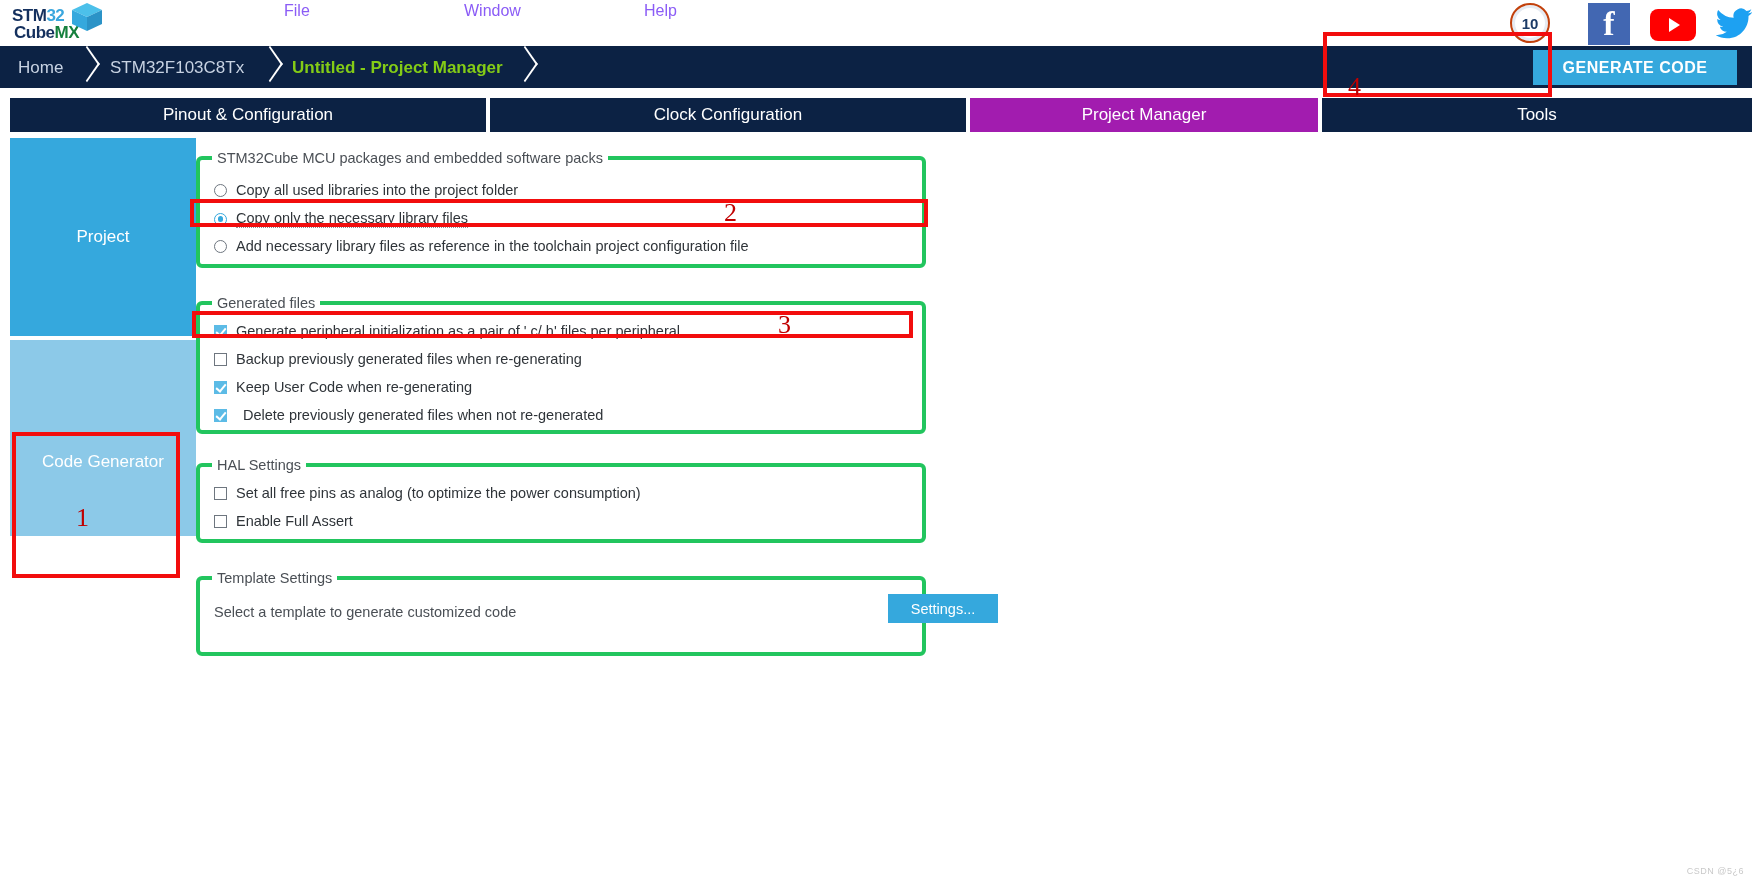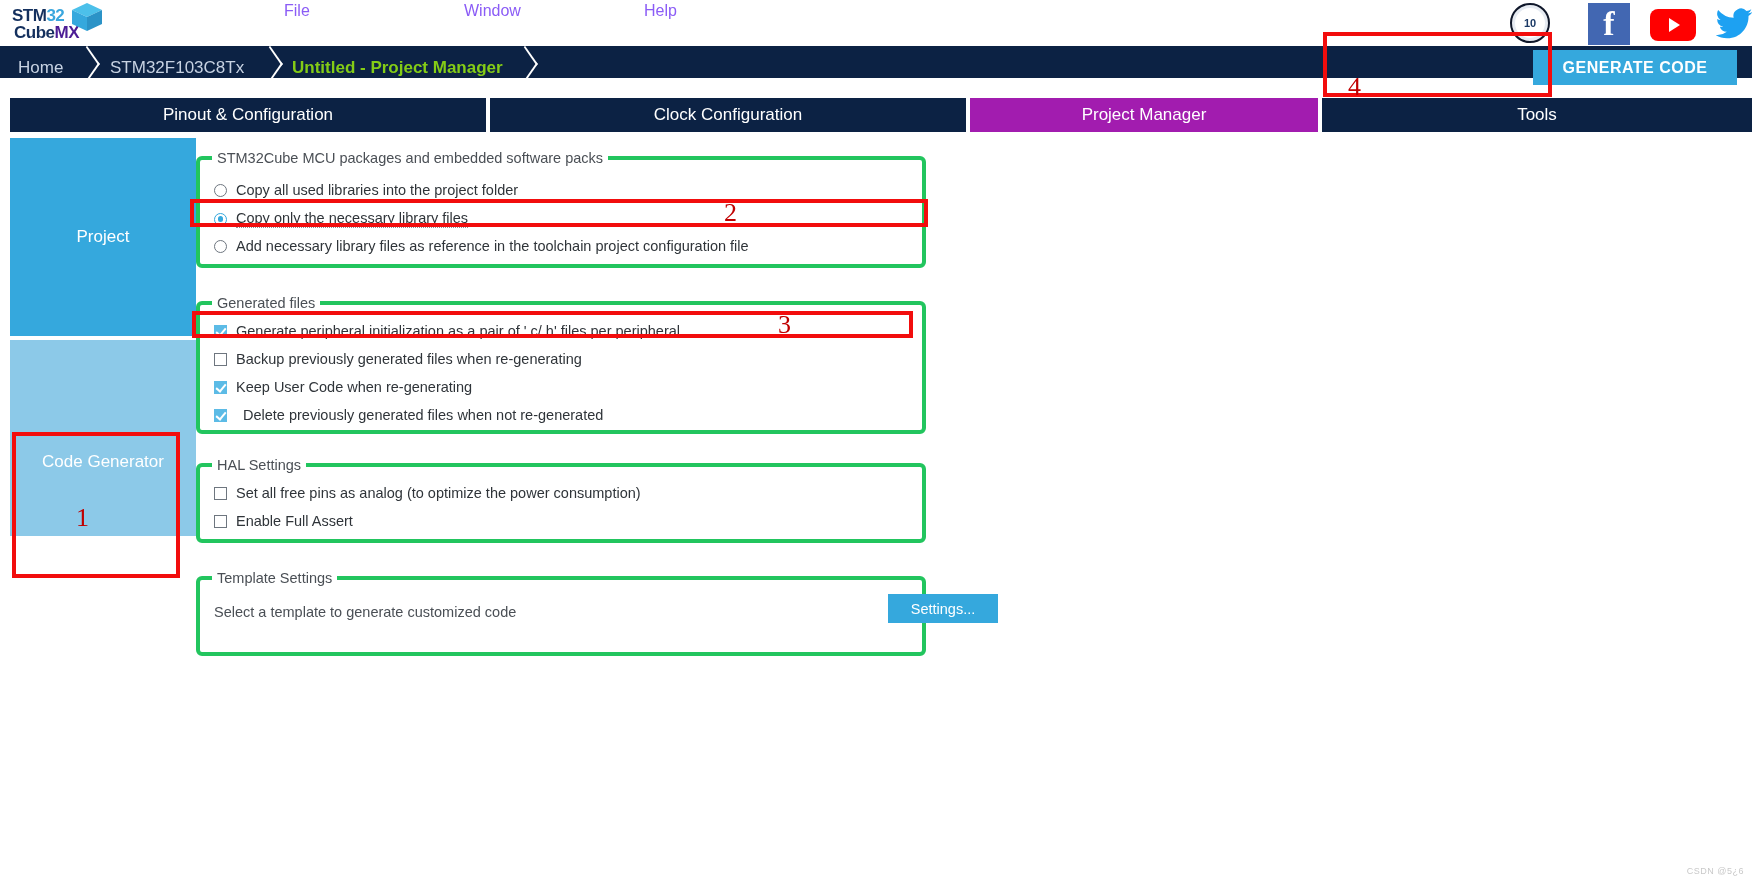--- a/index.html
+++ b/index.html
@@ -23,41 +23,41 @@
     position: absolute; left: 0; top: 4px;
     font-size: 17px; font-weight: bold; letter-spacing: -0.5px;
     color: #14305e;
   }
   .logo-txt1 .lt-num { color: #3aa7de; font-weight: bold; }
   .logo-txt2 {
     position: absolute; left: 2px; top: 21px;
     font-size: 17px; font-weight: bold; letter-spacing: -0.5px;
     color: #14305e;
   }
-  .logo-txt2 .lt-mx { color: #4c1d95; }
+  .logo-txt2 .lt-mx { color: #15803d; }
   .logo-cube { position: absolute; left: 58px; top: 0px; }
 
   .menu-item {
     position: absolute; top: 0;
     font-size: 16px; color: #8b5cf6;
     padding: 2px 6px;
     cursor: default;
   }
   .menu-file   { left: 278px; }
   .menu-window { left: 458px; }
   .menu-help   { left: 638px; }
 
   .social { position: absolute; top: 2px; }
   .badge10 {
     left: 1510px; top: 3px; width: 40px; height: 40px;
     border-radius: 50%;
     background: #ffffff;
-    border: 2px solid #0f172a;
-    display: flex; align-items: center; justify-content: center;
-    font-size: 11px; font-weight: bold; color: #1b3a66;
+    border: 2px solid #c2410c;
+    display: flex; align-items: center; justify-content: center;
+    font-size: 15px; font-weight: bold; color: #1b3a66;
     box-shadow: inset 0 0 0 3px #e6ebf2;
   }
   .fb {
     left: 1588px; top: 3px; width: 42px; height: 42px;
     background: #4267b2; color: #fff;
     display: flex; align-items: center; justify-content: center;
     font-family: "Liberation Serif", serif;
     font-size: 34px; font-weight: bold; line-height: 0.9;
   }
   .yt {
@@ -69,21 +69,21 @@
     width: 0; height: 0;
     border-left: 11px solid #ffffff;
     border-top: 7px solid transparent;
     border-bottom: 7px solid transparent;
     margin-left: 3px;
   }
   .tw { left: 1712px; top: 4px; width: 44px; height: 40px; }
 
   
   .crumbbar {
-    position: absolute; left: 0; top: 46px; width: 1752px; height: 32px;
+    position: absolute; left: 0; top: 46px; width: 1752px; height: 42px;
     background: #0c2244;
   }
   .crumb {
     position: absolute; top: 0; height: 43px;
     display: flex; align-items: center;
     color: #c7d2e2; font-size: 17px;
     white-space: nowrap;
   }
   .crumb.active { color: #84cc16; font-weight: bold; }
   .chev {

